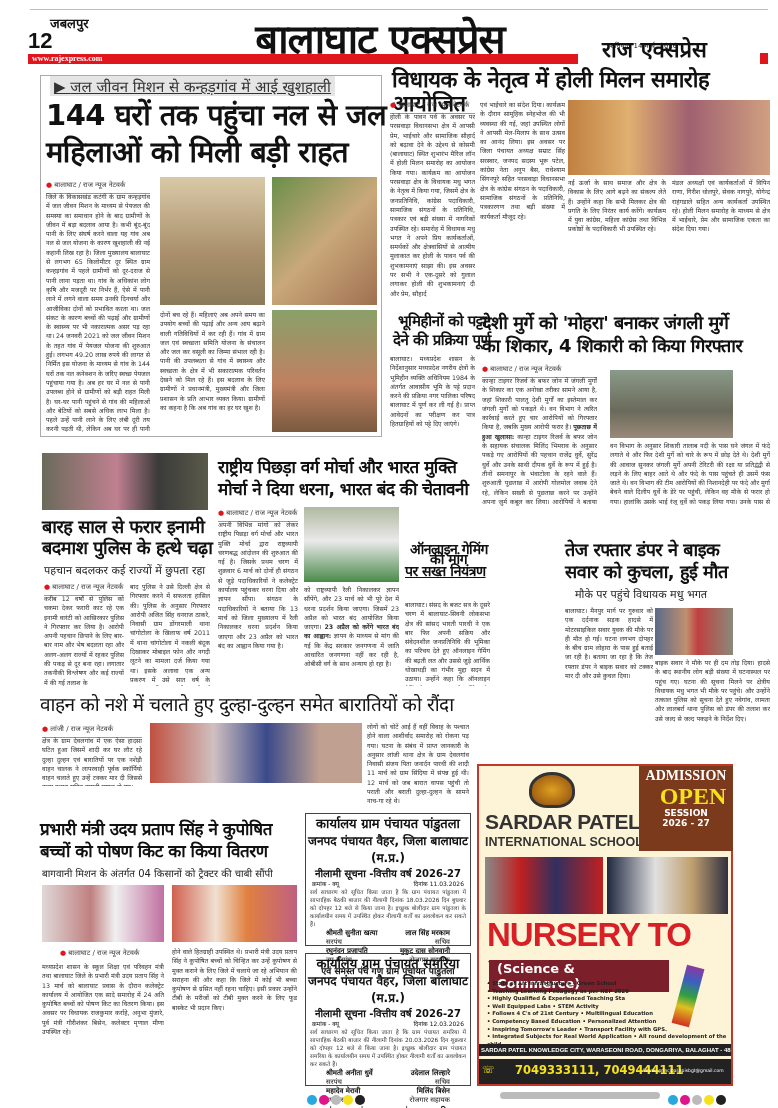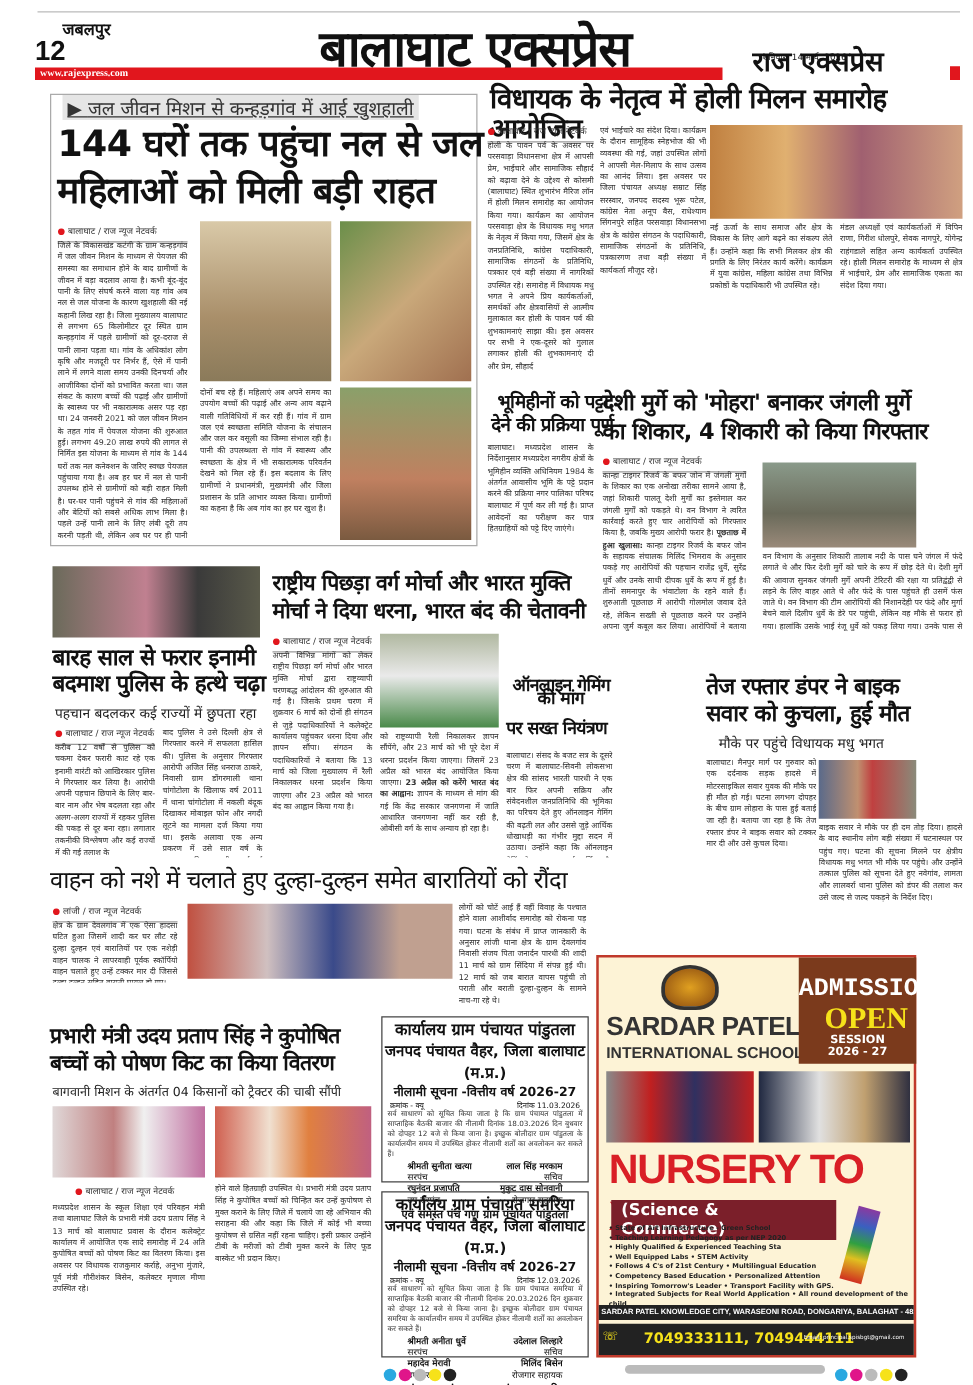--- a/index.html
+++ b/index.html
@@ -98,21 +98,21 @@
 <div class="abs hl" style="left:218px;top:458px;font-size:17px;">राष्ट्रीय पिछड़ा वर्ग मोर्चा और भारत मुक्ति</div>
 <div class="abs hl" style="left:218px;top:480px;font-size:17px;">मोर्चा ने दिया धरना, भारत बंद की चेतावनी</div>
 <div class="abs byline" style="left:218px;top:508px;width:80px;">
   <span class="dot">●</span> <span>बालाघाट / राज न्यूज नेटवर्क</span>
 </div>
 <div class="abs txt" style="left:218px;top:520px;width:80px;height:166px;overflow:hidden;">अपनी विभिन्न मांगों को लेकर राष्ट्रीय पिछड़ा वर्ग मोर्चा और भारत मुक्ति मोर्चा द्वारा राष्ट्रव्यापी चरणबद्ध आंदोलन की शुरुआत की गई है। जिसके प्रथम चरण में शुक्रवार 6 मार्च को दोनों ही संगठन से जुड़े पदाधिकारियों ने कलेक्ट्रेट कार्यालय पहुंचकर धरना दिया और ज्ञापन सौंपा। संगठन के पदाधिकारियों ने बताया कि 13 मार्च को जिला मुख्यालय में रैली निकालकर धरना प्रदर्शन किया जाएगा और 23 अप्रैल को भारत बंद का आह्वान किया गया है।</div>
 <div class="abs photo" style="left:304px;top:507px;width:95px;height:75px;background:linear-gradient(#b0b8a0,#eaeaea 45%,#4a8a4a);"></div>
 <div class="abs txt" style="left:304px;top:585px;width:95px;height:101px;overflow:hidden;"><span>को राष्ट्रव्यापी रैली निकालकर ज्ञापन सौंपेंगे, और 23 मार्च को भी पूरे देश में धरना प्रदर्शन किया जाएगा। जिसमें 23 अप्रैल को भारत बंद आयोजित किया जाएगा।</span> <b>23 अप्रैल को करेंगे भारत बंद का आह्वान:</b> <span>ज्ञापन के माध्यम से मांग की गई कि केंद्र सरकार जनगणना में जाति आधारित जनगणना नहीं कर रही है, ओबीसी वर्ग के साथ अन्याय हो रहा है।</span></div>
 
 <div class="abs hl" style="left:410px;top:542px;font-size:14px;">ऑनलाइन गेमिंग</div>
-<div class="abs hl" style="left:405px;top:576px;font-size:14px;">पर सख्त नियंत्रण</div>
+<div class="abs hl" style="left:405px;top:564px;font-size:14px;text-decoration:underline;">पर सख्त नियंत्रण</div>
 <div class="abs hl" style="left:430px;top:552px;font-size:14px;">की मांग</div>
 <div class="abs txt" style="left:405px;top:600px;width:85px;height:86px;overflow:hidden;">बालाघाट। संसद के बजट सत्र के दूसरे चरण में बालाघाट-सिवनी लोकसभा क्षेत्र की सांसद भारती पारधी ने एक बार फिर अपनी सक्रिय और संवेदनशील जनप्रतिनिधि की भूमिका का परिचय देते हुए ऑनलाइन गेमिंग की बढ़ती लत और उससे जुड़े आर्थिक धोखाधड़ी का गंभीर मुद्दा सदन में उठाया। उन्होंने कहा कि ऑनलाइन गेमिंग के कारण युवा वर्ग आर्थिक और मानसिक रूप से प्रभावित हो रहा है।</div>
 
 <div class="abs hl" style="left:565px;top:540px;font-size:18px;">तेज रफ्तार डंपर ने बाइक</div>
 <div class="abs hl" style="left:565px;top:562px;font-size:18px;">सवार को कुचला, हुई मौत</div>
 <div class="abs sub" style="left:575px;top:586px;font-size:11px;">मौके पर पहुंचे विधायक मधु भगत</div>
 <div class="abs txt" style="left:565px;top:606px;width:88px;height:80px;overflow:hidden;">बालाघाट। मैनपुर मार्ग पर गुरुवार को एक दर्दनाक सड़क हादसे में मोटरसाइकिल सवार युवक की मौके पर ही मौत हो गई। घटना लगभग दोपहर के बीच ग्राम लोहारा के पास हुई बताई जा रही है। बताया जा रहा है कि तेज रफ्तार डंपर ने बाइक सवार को टक्कर मार दी और उसे कुचल दिया।</div>
 <div class="abs photo" style="left:655px;top:608px;width:78px;height:47px;background:linear-gradient(90deg,#5a6a8a,#c09070 40%,#c04040 55%,#8a8a7a);"></div>
 <div class="abs txt" style="left:655px;top:658px;width:115px;height:85px;overflow:hidden;">बाइक सवार ने मौके पर ही दम तोड़ दिया। हादसे के बाद स्थानीय लोग बड़ी संख्या में घटनास्थल पर पहुंच गए। घटना की सूचना मिलने पर क्षेत्रीय विधायक मधु भगत भी मौके पर पहुंचे। और उन्होंने तत्काल पुलिस को सूचना देते हुए नवेगांव, लामता और लालबर्रा थाना पुलिस को डंपर की तलाश कर उसे जल्द से जल्द पकड़ने के निर्देश दिए।</div>
 
@@ -188,21 +188,21 @@
       <span>रोजगार सहायक</span>
     </div>
   <div class="foot">एवं समस्त पंच गण ग्राम पंचायत समरिया</div>
 </div>
 
 <div class="abs ad" style="left:477px;top:764px;width:256px;height:322px;">
   <div class="abs" style="left:50px;top:6px;width:46px;height:36px;border-radius:50% 50% 40% 40%;border:3px solid #333;background:radial-gradient(#e0a020,#8a4a10);"></div>
   <div class="abs" style="left:6px;top:44px;font-size:21px;font-weight:bold;color:#333;font-family:'Liberation Sans',sans-serif;letter-spacing:-0.5px;">SARDAR PATEL</div>
   <div class="abs" style="left:6px;top:69px;font-size:12.5px;font-weight:bold;color:#333;font-family:'Liberation Sans',sans-serif;">INTERNATIONAL SCHOOL</div>
   <div class="abs" style="left:160px;top:0;width:94px;height:85px;background:#7b3a1c;text-align:center;color:#fff;">
-    <div style="font-family:Liberation Mono, monospace;font-weight:bold;font-size:20px;margin-top:14px;">ADMISSION</div>
+    <div style="font-family:Liberation Serif, serif;font-weight:bold;font-size:14px;margin-top:2px;">ADMISSION</div>
     <div style="font-family:'Liberation Serif',serif;font-weight:bold;font-size:24px;color:#f6e21a;line-height:24px;margin-left:14px;">OPEN</div>
     <div style="font-size:9px;font-weight:bold;">SESSION</div>
     <div style="font-size:9px;font-weight:bold;">2026 - 27</div>
   </div>
   <div class="abs photo" style="left:6px;top:91px;width:118px;height:57px;background:linear-gradient(90deg,#8a8a8a,#c02020 30%,#303060 60%,#c02020);"></div>
   <div class="abs photo" style="left:128px;top:91px;width:121px;height:57px;background:linear-gradient(90deg,#202840,#e0e0e0 40%,#c0a070 70%,#303040);"></div>
   <div class="abs" style="left:8px;top:150px;font-size:33px;font-weight:bold;color:#d91f26;font-family:'Liberation Sans',sans-serif;letter-spacing:-1px;">NURSERY TO XII</div>
   <div class="abs" style="left:10px;top:194px;width:180px;background:#7b1f2a;color:#fff;font-size:13px;font-weight:bold;padding:1px 8px;">(Science &amp; Commerce)</div>
   <div class="abs" style="left:200px;top:200px;width:18px;height:60px;background:linear-gradient(#8a3aa0,#3a60c0 25%,#30a040 50%,#e0c020 70%,#d03020);transform:rotate(15deg);"></div>
   <ul class="abs" style="left:8px;top:214px;width:240px;list-style:none;font-size:5.3px;font-weight:bold;color:#222;line-height:7.6px;">

